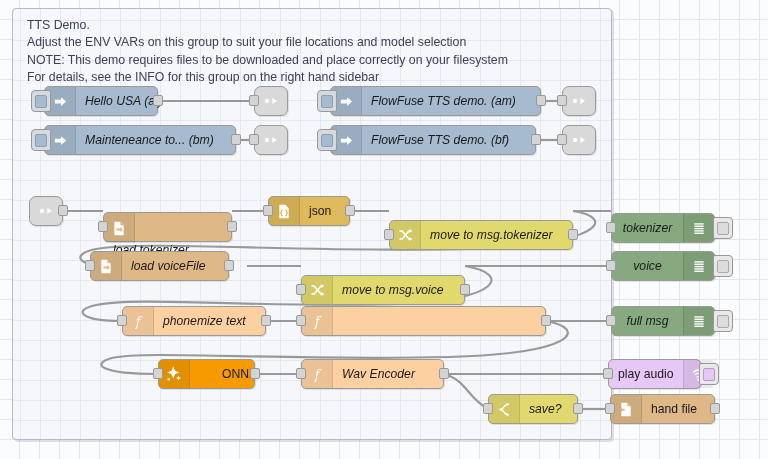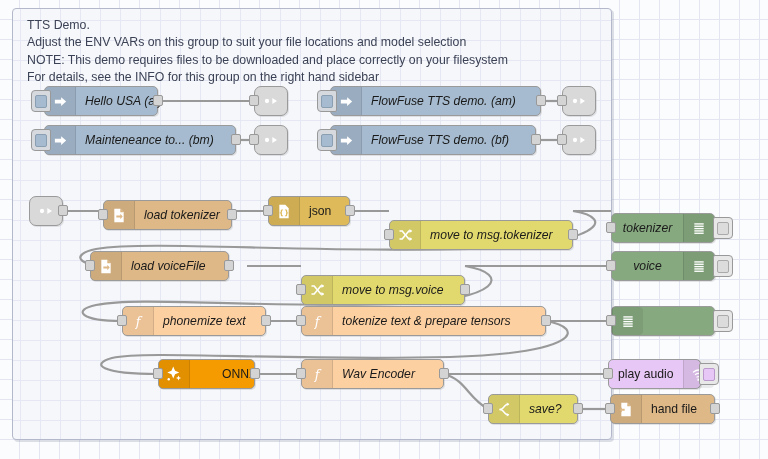--- a/index.html
+++ b/index.html
@@ -343,21 +343,21 @@
   <div class="node n-linkin linkshape" style="left:29px; top:196px;">
     <div class="icon-box">
       <svg class="gi" width="18" height="16" viewBox="0 0 24 24">
         <circle cx="6" cy="12" r="3.2" fill="#fff"></circle>
         <path d="M9 12 h5 V7.5 l7 4.5 -7 4.5 V12 z" fill="#fff"></path>
       </svg>
     </div>
     <div class="port out"></div>
   </div>
 
-  <div class="node n-file" style="left:103px; top:200px; width:129px;">
+  <div class="node n-file" style="left:103px; top:212px; width:129px;flex-direction:column;">
     <div class="icon-box">
       <svg class="gi" width="16" height="17" viewBox="0 0 24 24">
         <path d="M5 2 h9 l5 5 v15 H5 z" fill="#fff"></path>
         <path d="M14 2 v5 h5 z" fill="#d8b07a"></path>
         <path d="M8 12 h6 v-2.5 l3.5 4 -3.5 4 V15 H8 z" fill="#deb887"></path>
       </svg>
     </div>
     <div class="label italic">load tokenizer</div>
     <div class="port in"></div>
     <div class="port out"></div>
@@ -460,26 +460,26 @@
     <div class="port in"></div>
     <div class="port out"></div>
   </div>
 
   <div class="node n-function" style="left:301px; top:306px; width:245px;">
     <div class="icon-box">
       <svg class="gi" width="14" height="18" viewBox="0 0 24 24">
         <text x="12" y="20" font-size="22" font-family="DejaVu Serif, serif" font-style="italic" fill="#fff" text-anchor="middle">f</text>
       </svg>
     </div>
-    <div class="label italic">tokenize text &amp; prepare tensors</div>
     <div class="port in"></div>
     <div class="port out"></div>
   </div>
 
   <div class="node n-debug" style="left:611px; top:306px; width:104px;">
+    <div class="label italic center">full msg</div>
     <div class="icon-box right">
       <svg class="gi" width="14" height="15" viewBox="0 0 24 24">
         <rect x="4" y="3" width="16" height="2.3" fill="#fff"></rect>
         <rect x="4" y="7" width="16" height="2.3" fill="#fff"></rect>
         <rect x="4" y="11" width="16" height="2.3" fill="#fff"></rect>
         <rect x="4" y="15" width="16" height="2.3" fill="#fff"></rect>
         <rect x="4" y="19" width="16" height="2.3" fill="#fff"></rect>
       </svg>
     </div>
     <div class="debug-btn">

